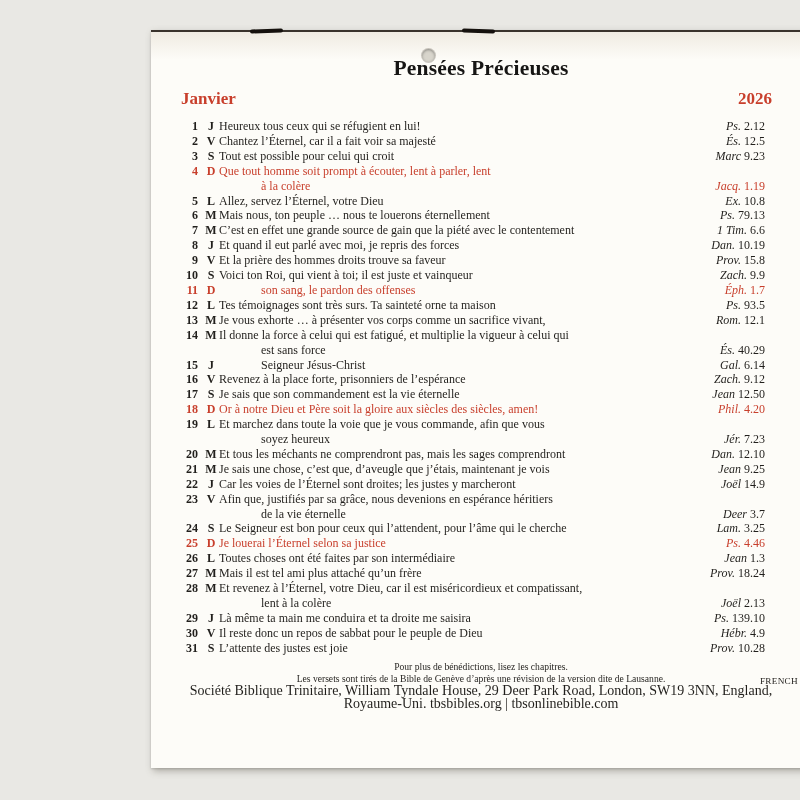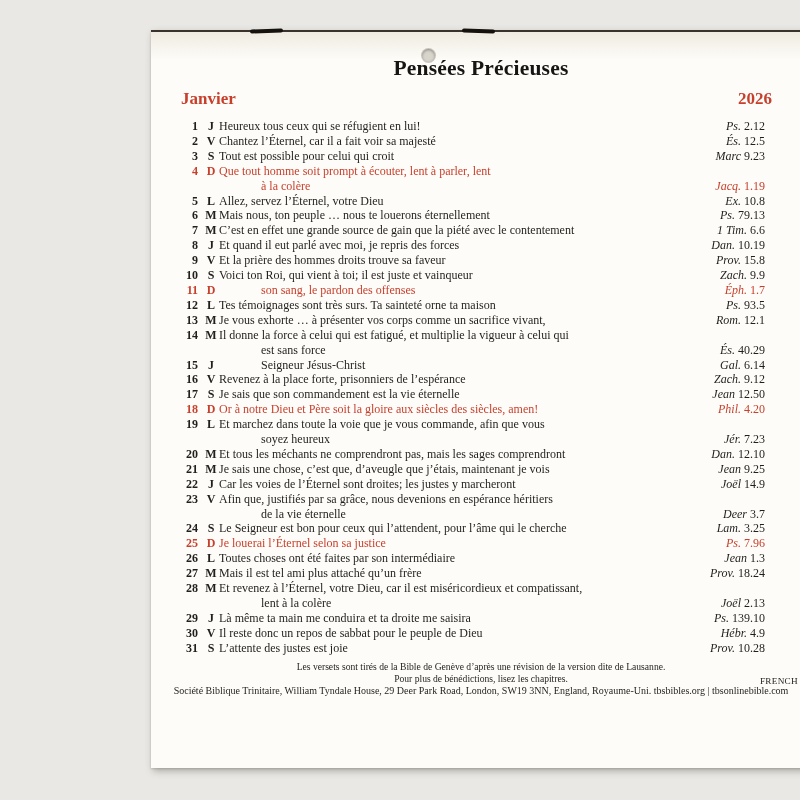--- a/index.html
+++ b/index.html
@@ -36,21 +36,21 @@
   .row .letter{flex:none;width:16px;margin-left:5px;text-align:center;font-weight:700;}
   .row .verse{flex:1;margin-left:0;min-width:0;}
   .row .l1,.row .l2{display:block;white-space:nowrap;}
   .row .l2{padding-left:42px;}
   .row .ref{position:absolute;right:0;bottom:0;white-space:nowrap;}
   .row .rb{font-style:italic;}
   .row .rn{margin-left:3px;}
   .row.sunday{color:var(--red,#c83f2c);}
   .footer{margin-top:5px;position:relative;text-align:center;padding:0 12px;
     font-size:9.6px;line-height:12.4px;color:var(--text,#211f1c);}
-  .footer .fline3{font-size:10px;}
+  .footer .fline3{font-size:14px;}
   .french{position:absolute;right:13px;top:14px;font-size:9.2px;letter-spacing:.3px;}
 </style>
 </head>
 <body style="--red: #c83f2c; --text: #211f1c; --bg: #e9e8e4;">
 
 <div class="sheet">
   <div class="binding-line"></div>
   <div class="staple s1"></div>
   <div class="staple s2"></div>
   <div class="hole"></div>
@@ -282,21 +282,21 @@
         </span>
     <span class="ref"><span class="rb">Lam.</span><span class="rn">3.25</span></span>
   </div>
 
   <div class="row sunday">
     <span class="num">25</span>
     <span class="letter">D</span>
     <span class="verse">
           <span class="l1">Je louerai l’Éternel selon sa justice</span>
         </span>
-    <span class="ref"><span class="rb">Ps.</span><span class="rn">7.96</span></span>
+    <span class="ref"><span class="rb">Ps.</span><span class="rn">4.46</span></span>
   </div>
 
   <div class="row">
     <span class="num">26</span>
     <span class="letter">L</span>
     <span class="verse">
           <span class="l1">Toutes choses ont été faites par son intermédiaire</span>
         </span>
     <span class="ref"><span class="rb">Jean</span><span class="rn">1.3</span></span>
   </div>
@@ -342,18 +342,18 @@
     <span class="num">31</span>
     <span class="letter">S</span>
     <span class="verse">
           <span class="l1">L’attente des justes est joie</span>
         </span>
     <span class="ref"><span class="rb">Prov.</span><span class="rn">10.28</span></span>
   </div>
 </div>
 
   <div class="footer">
+    <div class="fline">Pour plus de bénédictions, lisez les chapitres.</div>
     <div class="fline">Les versets sont tirés de la Bible de Genève d’après une révision de la version dite de Lausanne.</div>
-    <div class="fline">Pour plus de bénédictions, lisez les chapitres.</div>
     <div class="fline fline3">Société Biblique Trinitaire, William Tyndale House, 29 Deer Park Road, London, SW19 3NN, England, Royaume-Uni. tbsbibles.org  |  tbsonlinebible.com</div>
     <div class="french">FRENCH</div>
   </div>
 </div>
 
 </body></html>

